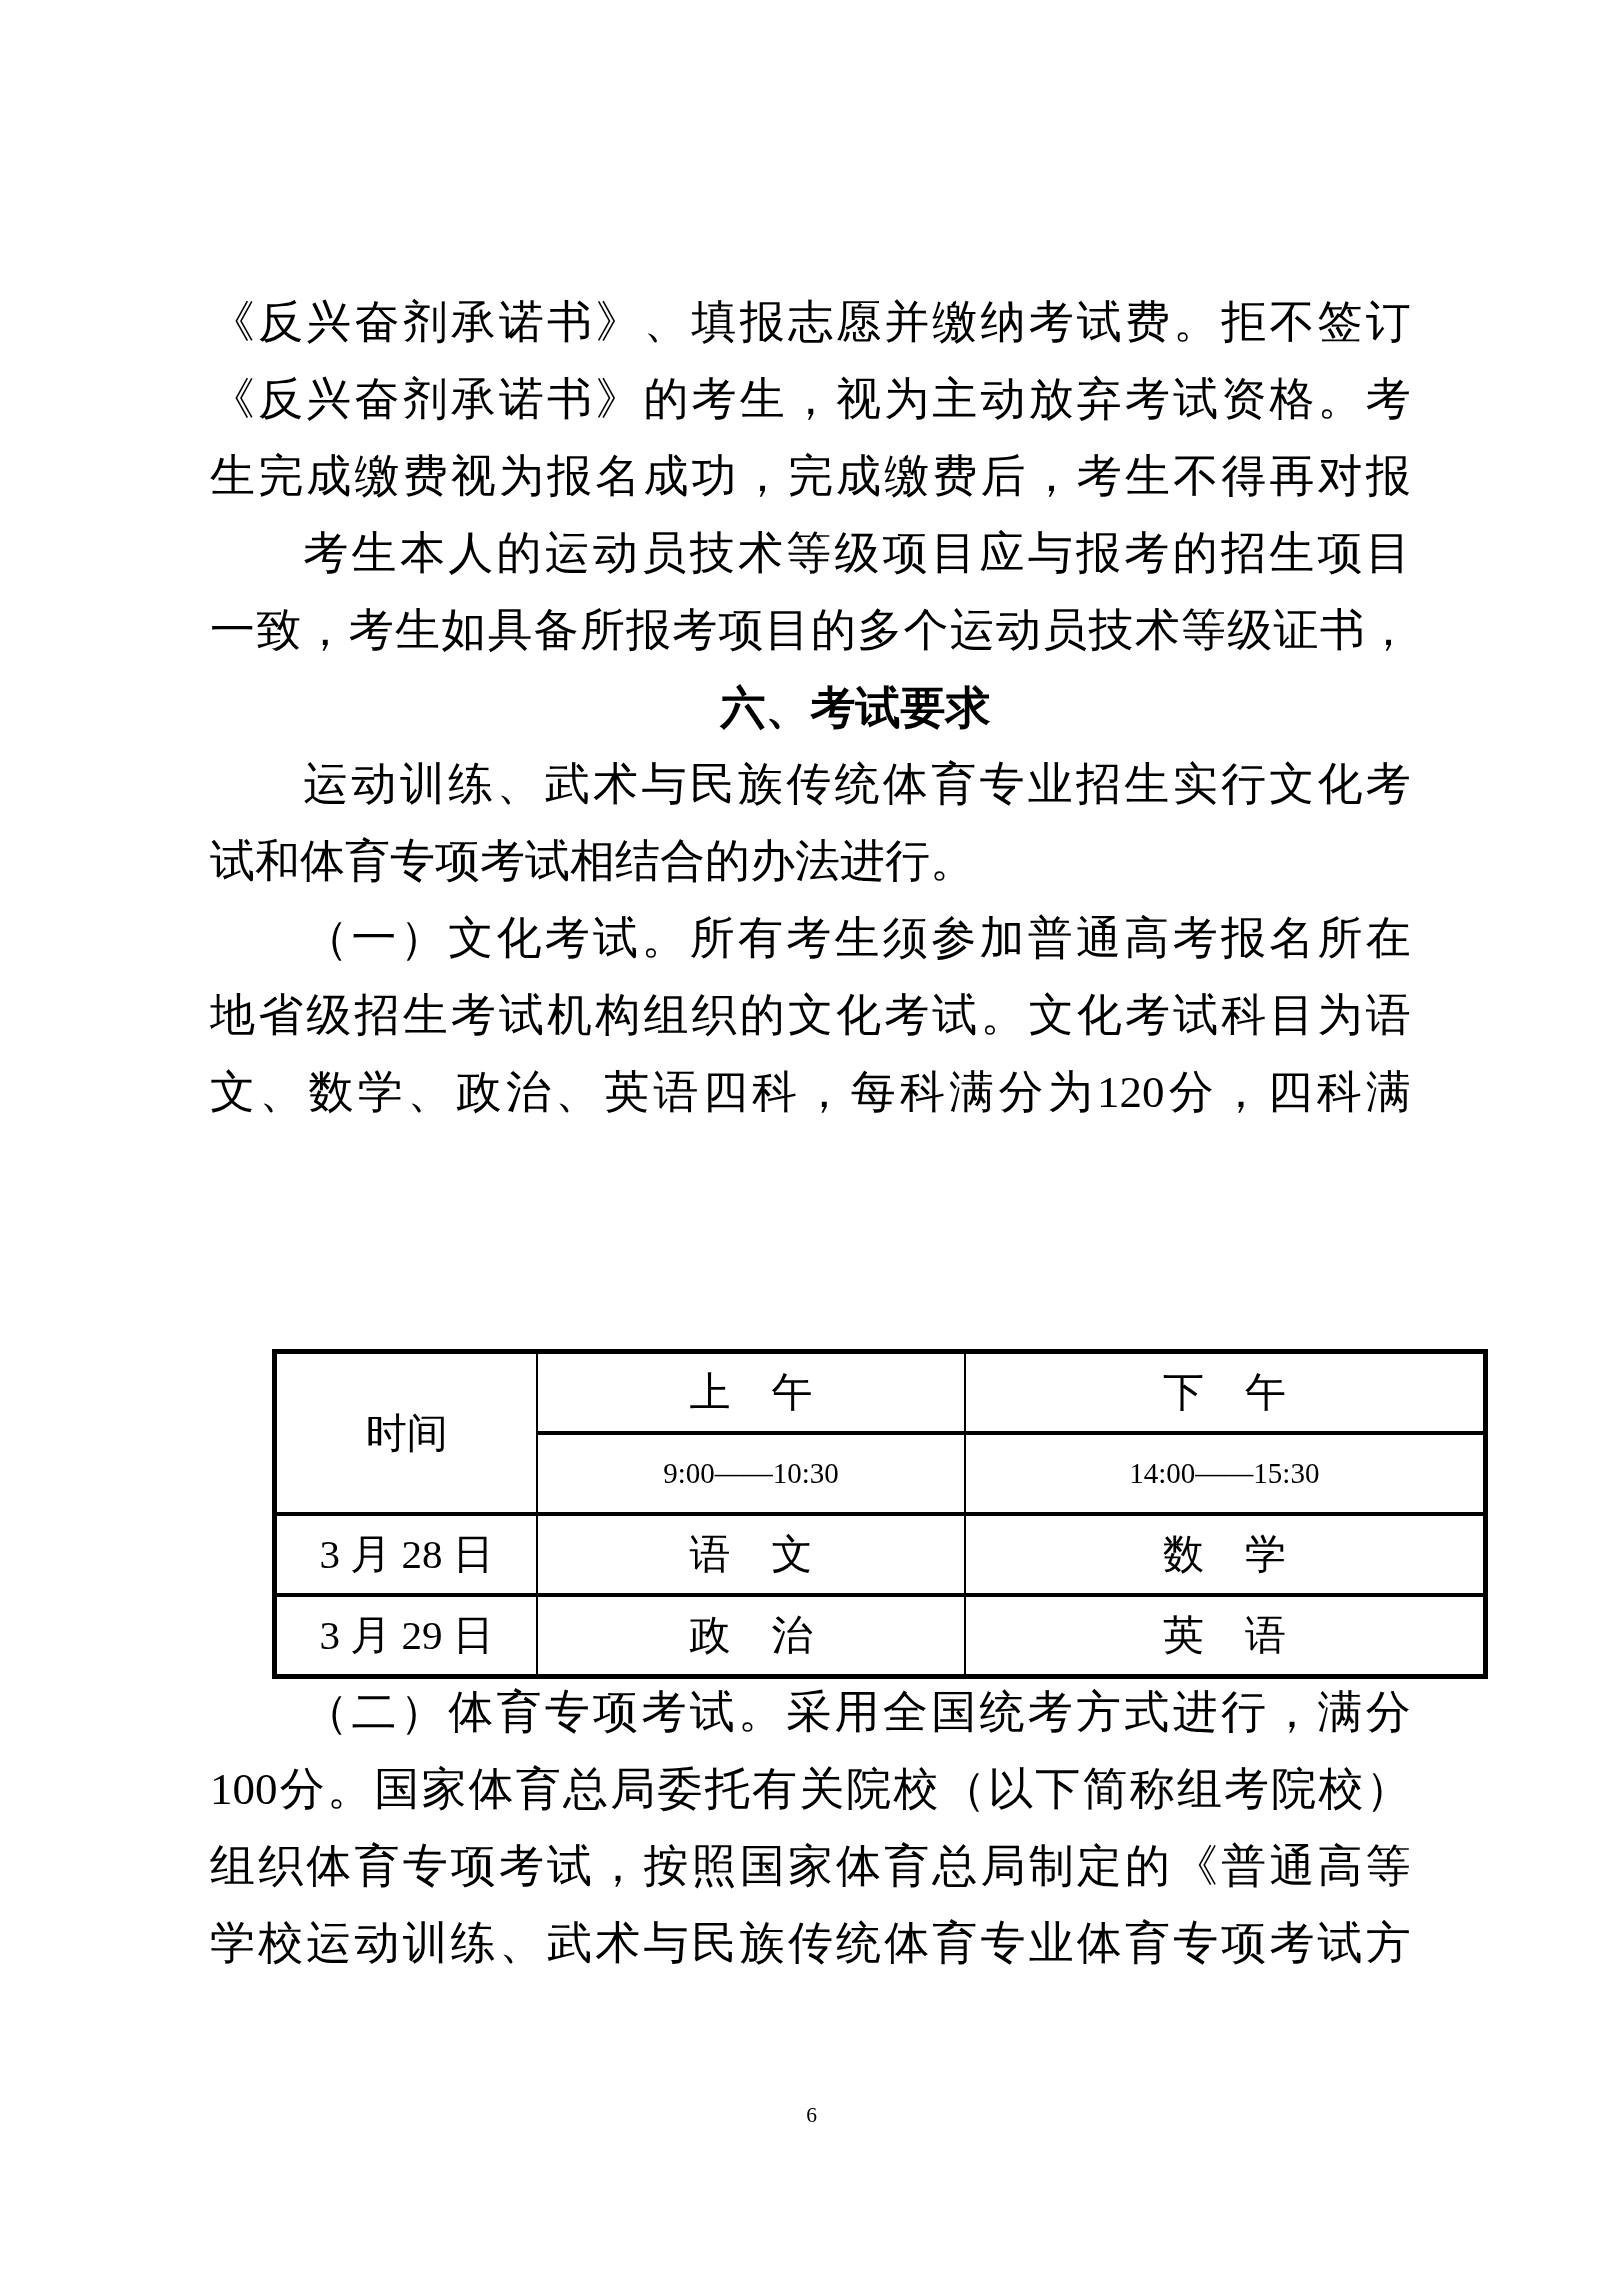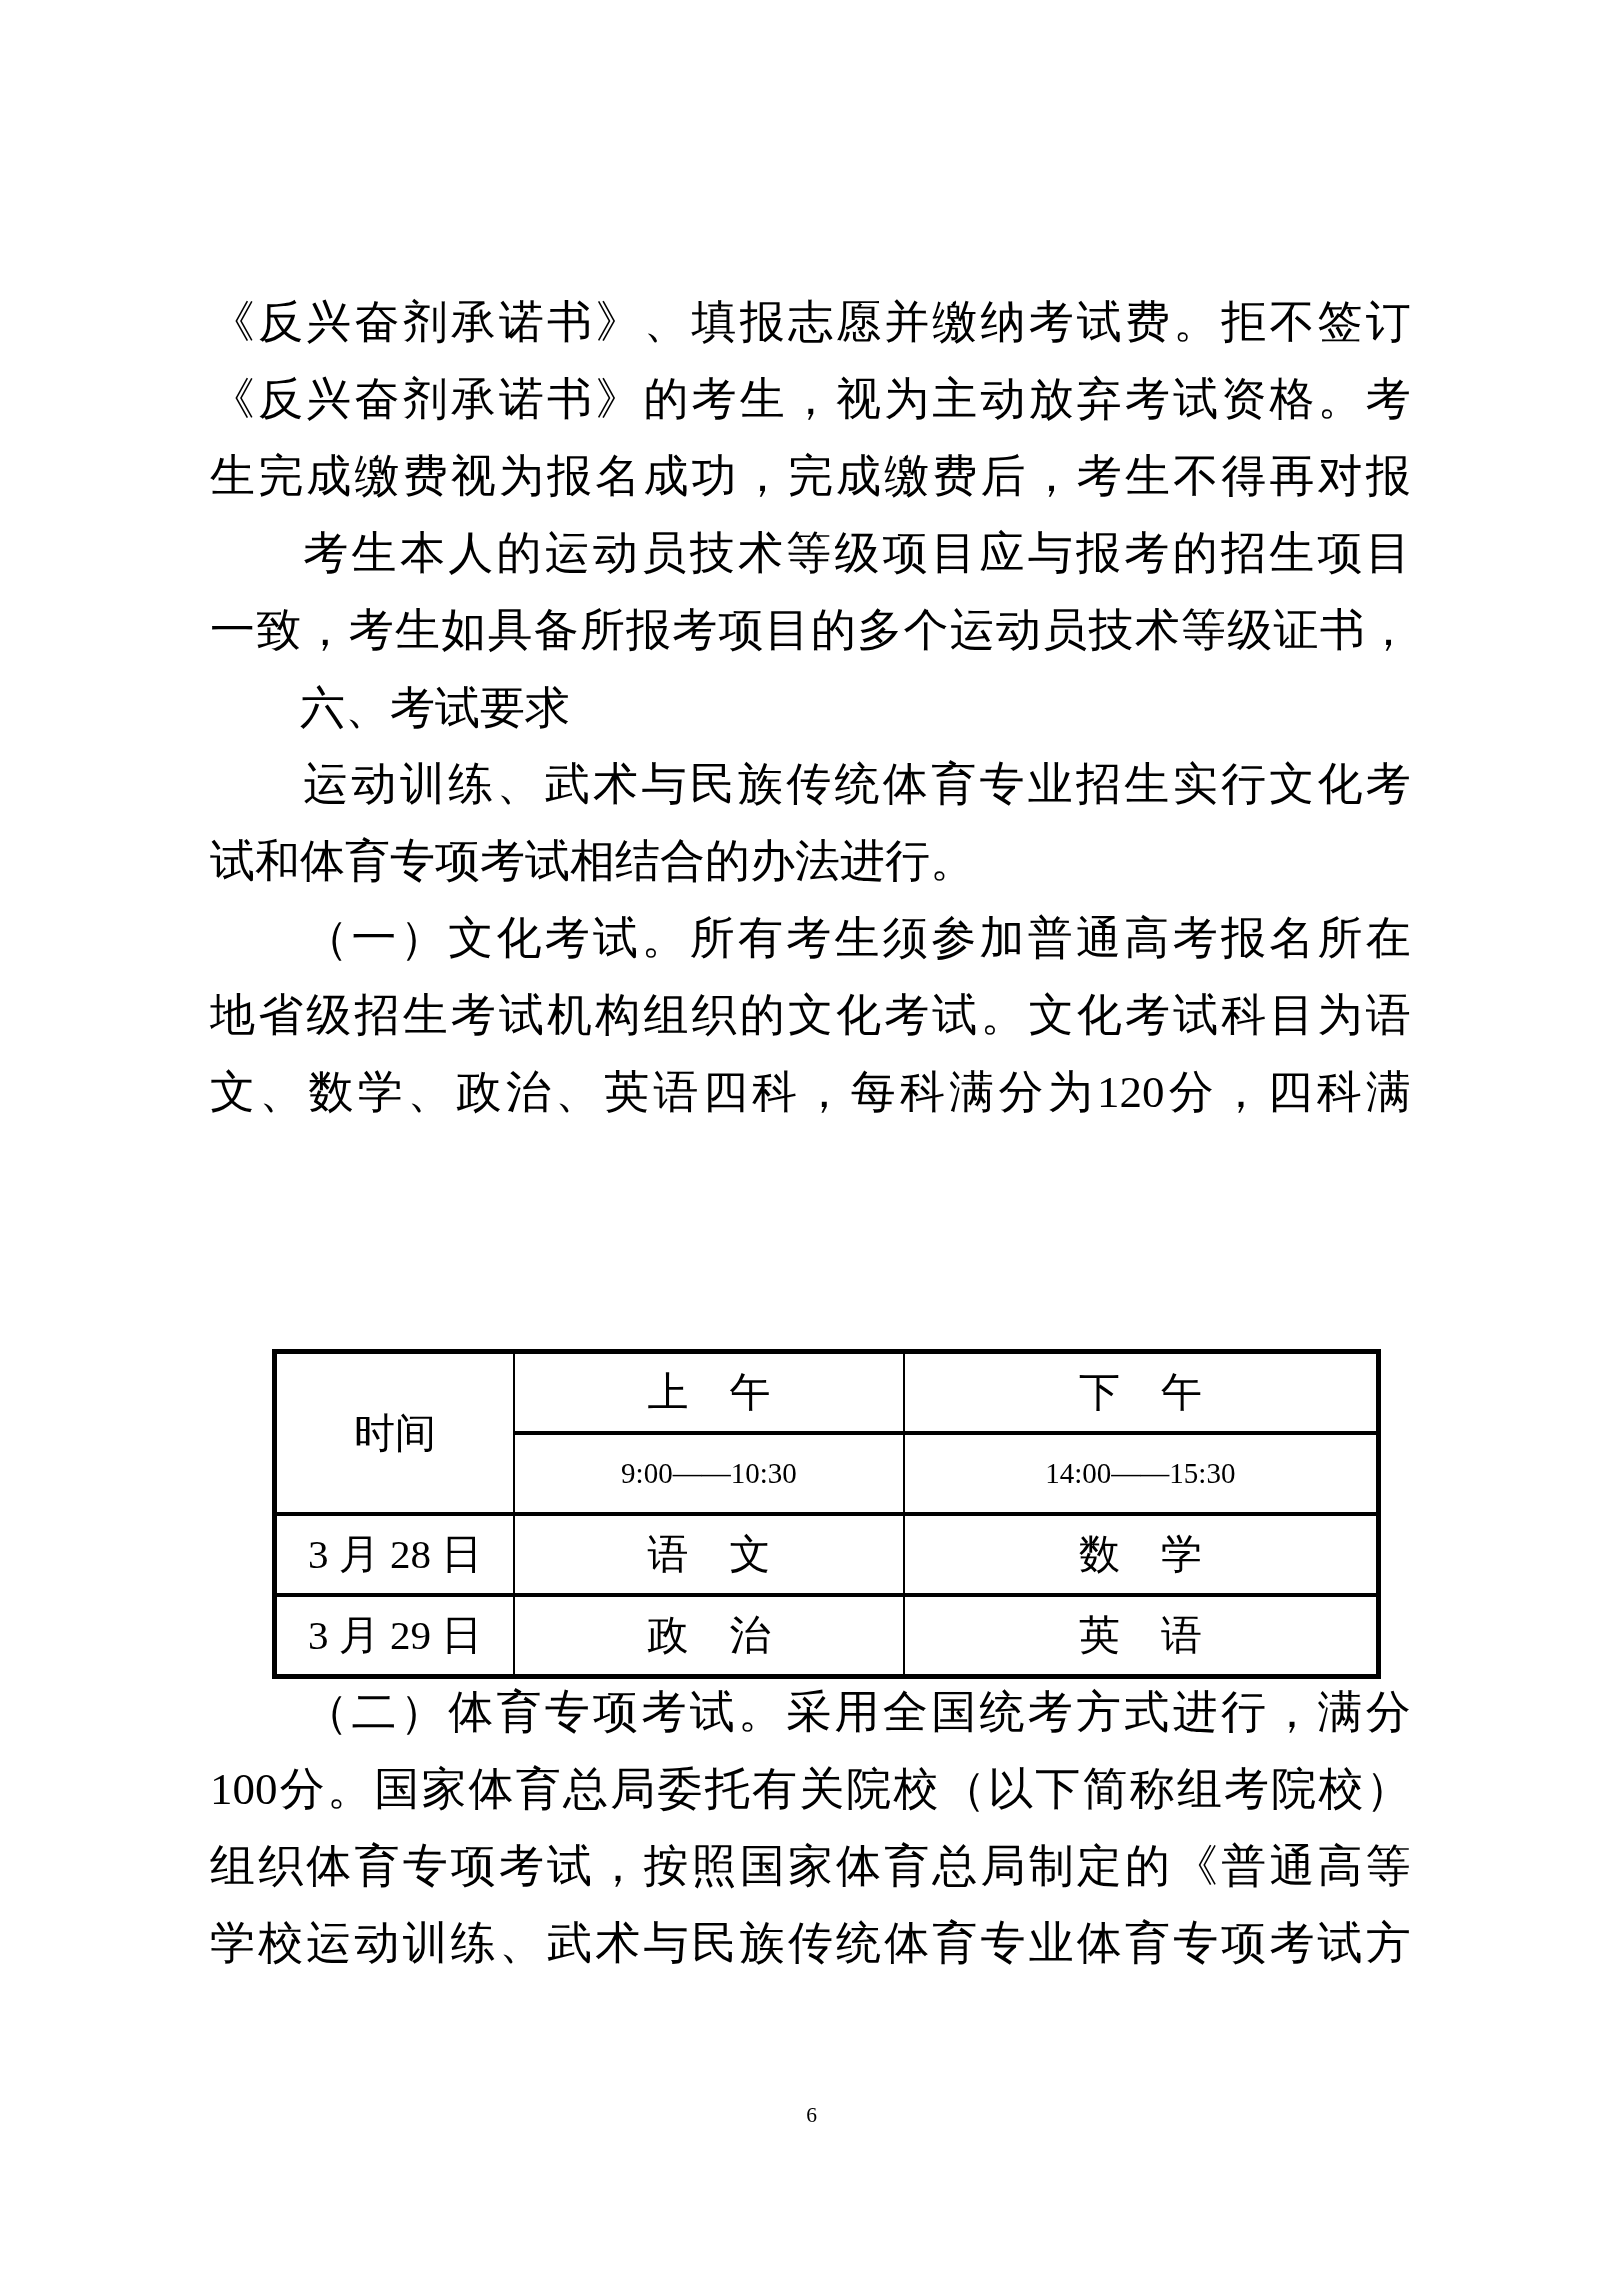--- a/index.html
+++ b/index.html
@@ -33,29 +33,30 @@
     justify-content: space-between;
     align-items: baseline;
   }
   .indent-spacer {
     display: inline-block;
     width: 90px;
     flex: 0 0 90px;
   }
   .line.indent { text-indent: 90px; }
   .line.bold {
-    font-weight: 400;
+    font-weight: 700;
     font-family: "Liberation Sans", "DejaVu Sans", sans-serif;
+    text-align: center;
   }
 
   table.exam-table {
     position: absolute;
     left: 272px;
     top: 1349px;
-    width: 1109px;
+    width: 1216px;
     border-collapse: collapse;
     table-layout: fixed;
     border: 5.6px solid #000000;
   }
   table.exam-table td {
     border: 2.6px solid #000000;
     border-top-width: 4.6px;
     border-bottom-width: 4.6px;
     text-align: center;
     vertical-align: middle;

